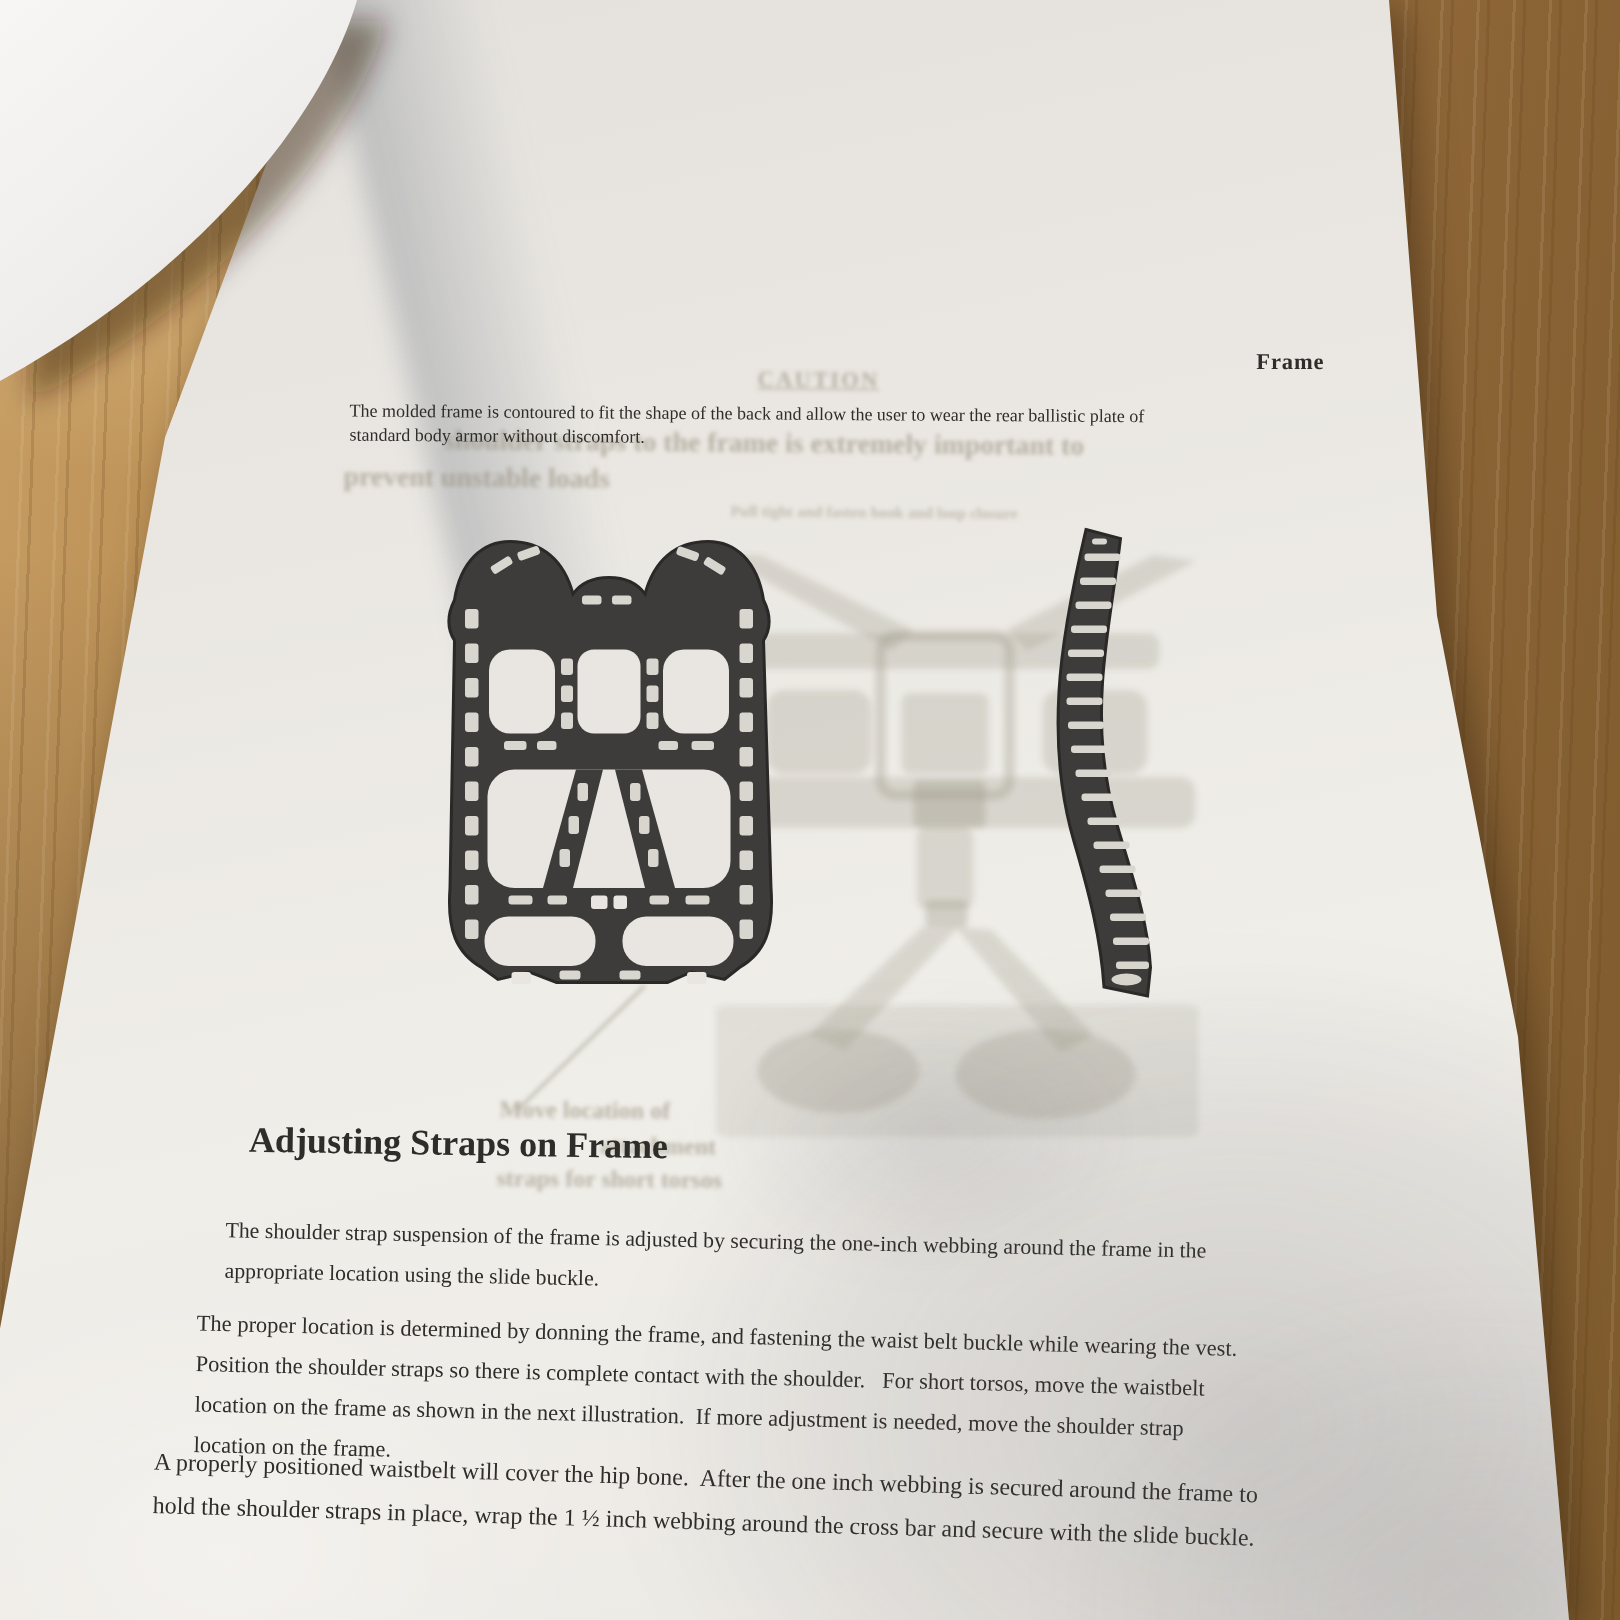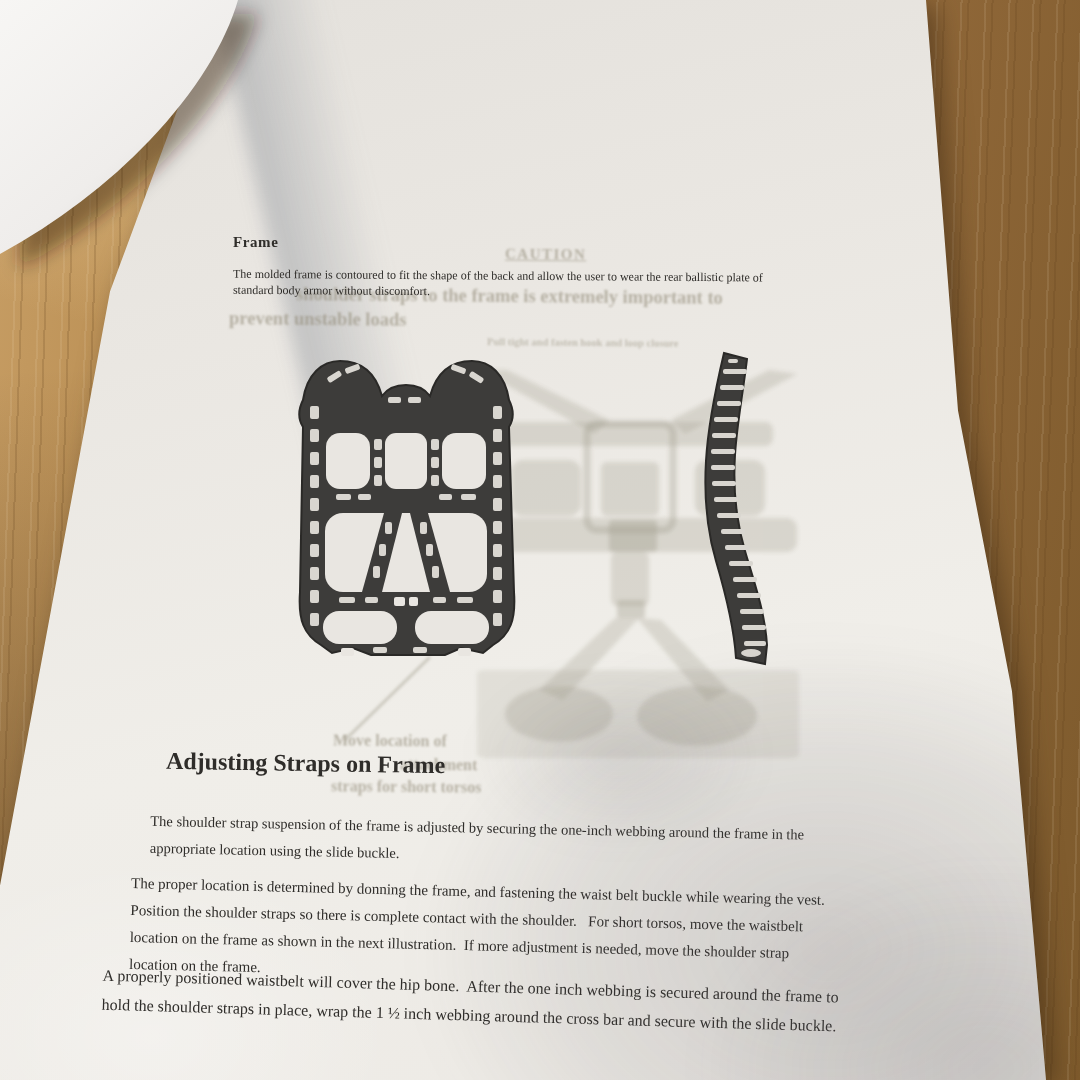--- a/index.html
+++ b/index.html
@@ -37,21 +37,21 @@
   .g-note2{left:400px;top:756px;font-size:16px;}
   .g-note3{left:331px;top:778px;font-size:16px;}
   .ghost-vest{position:absolute;left:477px;top:370px;filter:blur(2.2px);opacity:.9;}
   
   .fig{position:absolute;z-index:3;}
   .fig-front{left:281px;top:354px;}
   .fig-side{left:687px;top:349px;}
   
   .txt{position:absolute;z-index:4;color:#2f2d2a;}
   .ln{white-space:pre-wrap;}
-  .title{left:233px;top:234px;width:650px;text-align:left;font-weight:bold;
+  .title{left:233px;top:234px;width:650px;text-align:right;font-weight:bold;
          font-size:15px;letter-spacing:0.6px;}
   .intro{left:233px;top:269px;width:645px;font-size:12px;line-height:15.5px;
          transform:rotate(0.4deg);}
   .heading{left:166px;top:750px;font-size:24px;font-weight:bold;transform:rotate(0.9deg);}
   .para1{left:150px;top:816px;width:782px;font-size:14.5px;line-height:26.5px;transform:rotate(1.2deg);}
   .para2{left:130px;top:880px;width:822px;font-size:15px;line-height:27px;transform:rotate(1.4deg);}
   .para3{left:102px;top:974px;width:900px;font-size:16px;line-height:29px;transform:rotate(1.7deg);}
   
   .shadow{position:absolute;z-index:5;pointer-events:none;}
   .shadow-a{left:420px;top:640px;width:740px;height:560px;filter:blur(18px);

